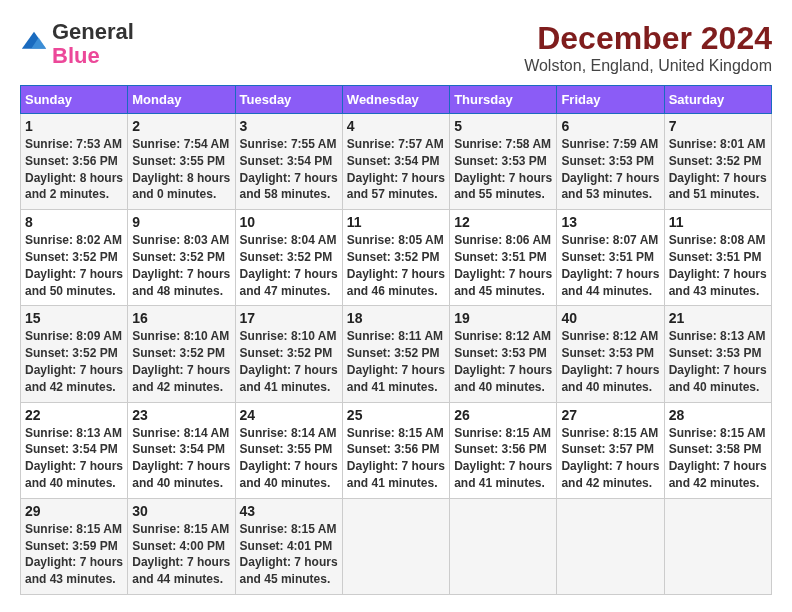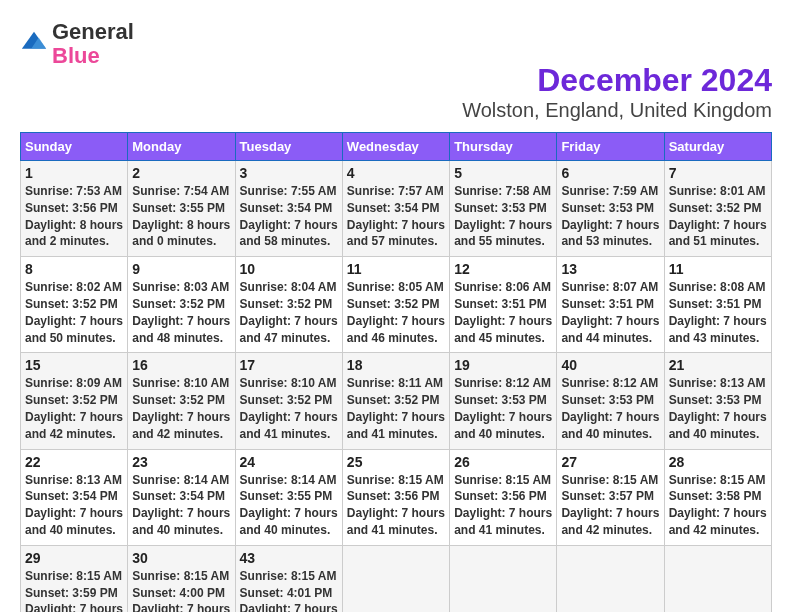--- a/index.html
+++ b/index.html
@@ -31,25 +31,24 @@
     .logo-icon {
       width: 28px;
       height: 28px;
     }
     .title-block {
       text-align: right;
     }
     .month-title {
       font-size: 32px;
       font-weight: bold;
-      color: #6d28d9;
-      margin-top: 42px;
+      color: #7f1d1d;
     }
     .location {
-      font-size: 20px;
+      font-size: 16px;
       color: #444;
     }
     table {
       width: 100%;
       border-collapse: collapse;
       font-size: 11px;
     }
     thead tr th {
       background: #8b5cf6;
       color: #fff;

